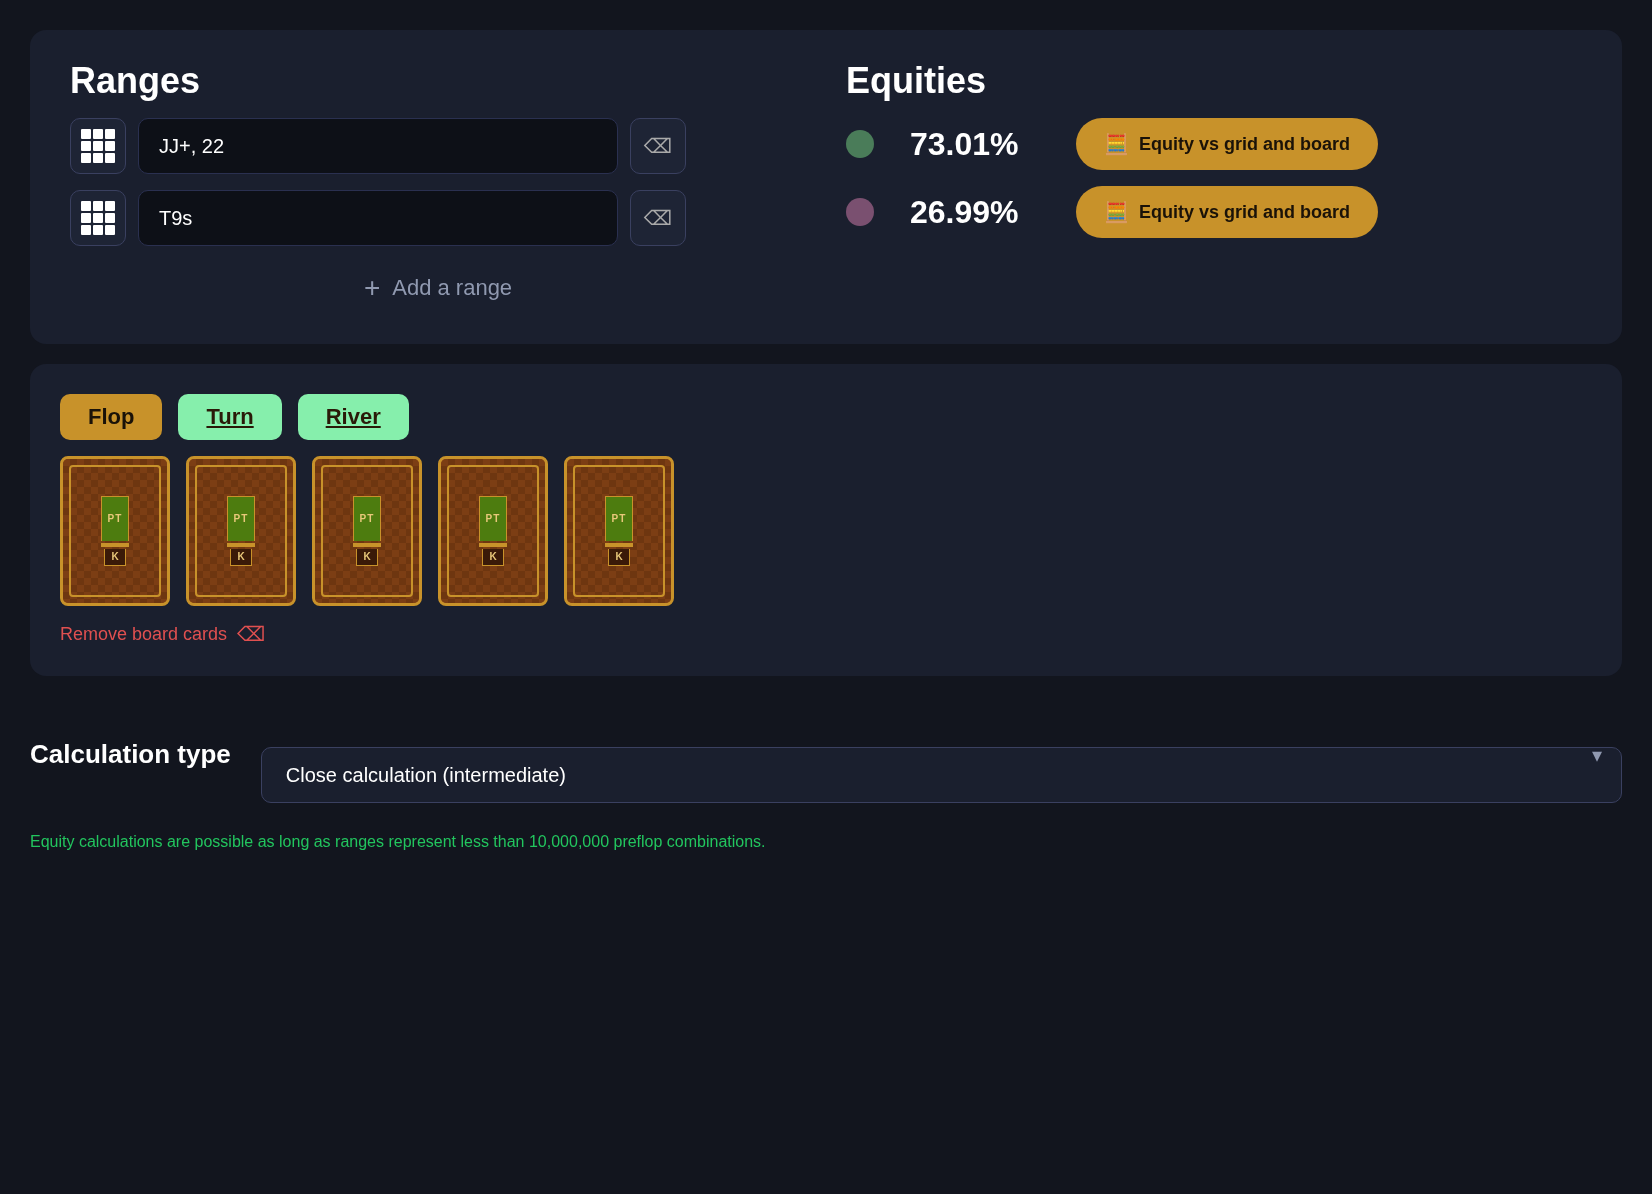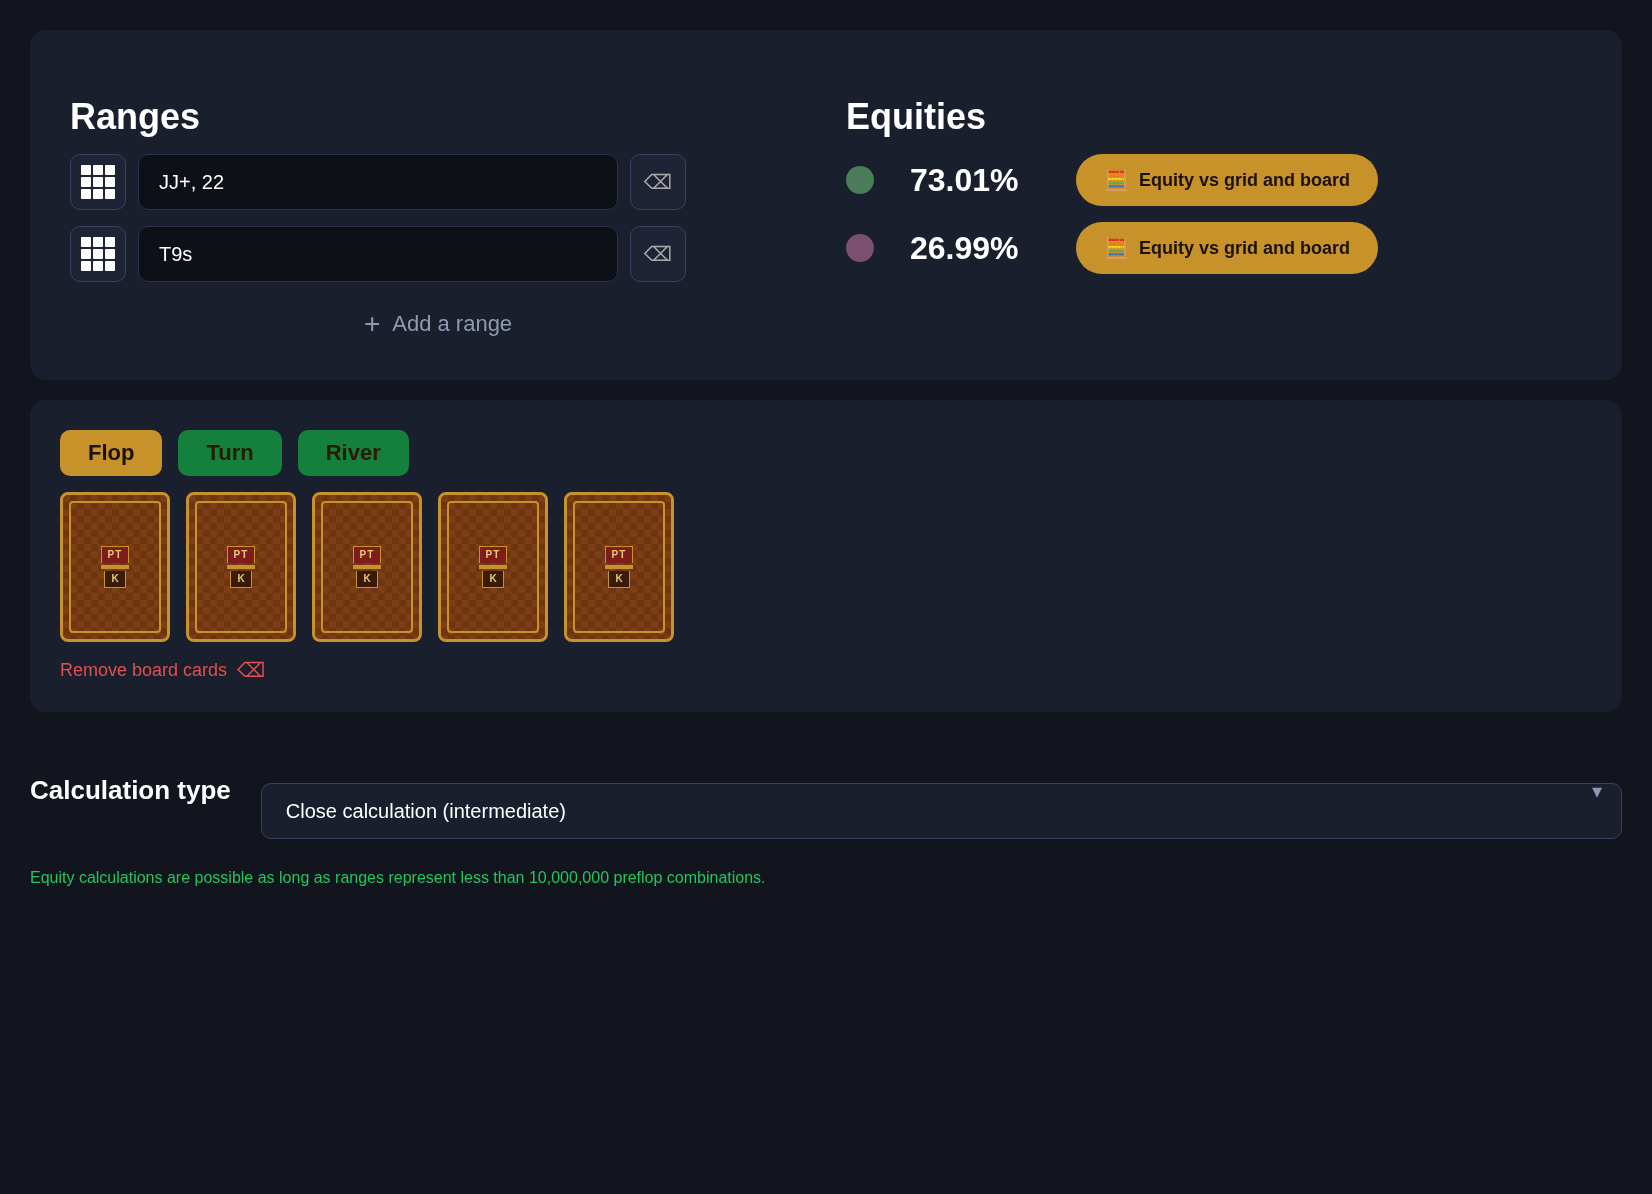--- a/index.html
+++ b/index.html
@@ -23,21 +23,20 @@
       padding: 30px 40px;
       display: flex;
       flex-direction: column;
       gap: 20px;
     }
 
     .section-title {
       font-size: 36px;
       font-weight: 600;
       color: #ffffff;
-      margin-top: 36px;
     }
 
     .ranges-section {
       display: flex;
       flex-direction: column;
       gap: 16px;
       flex: 1;
     }
 
     .equities-section {
@@ -204,22 +203,23 @@
       cursor: pointer;
       border: none;
     }
 
     .street-btn.active {
       background-color: #c8922a;
       color: #1a1208;
     }
 
     .street-btn.inactive {
-      background-color: #15803d;
+      background-color: #86efac;
       color: #2a1a08;
+      text-decoration: underline;
     }
 
     .cards-row {
       display: flex;
       gap: 16px;
       align-items: center;
     }
 
     .playing-card {
       width: 110px;
@@ -264,22 +264,22 @@
       align-items: center;
       justify-content: center;
       gap: 2px;
     }
 
     .card-logo-top {
       font-size: 10px;
       font-weight: 900;
       color: #e8c87a;
       letter-spacing: 1px;
-      background-color: #7f1d1d;
-      padding: 3px 6px;
+      background-color: #4d7c0f;
+      padding: 17px 6px;
       border: 1px solid #c8922a;
       border-bottom: none;
       line-height: 1;
     }
 
     .card-logo-bottom {
       font-size: 10px;
       font-weight: 900;
       color: #e8c87a;
       background-color: #3a1a08;

